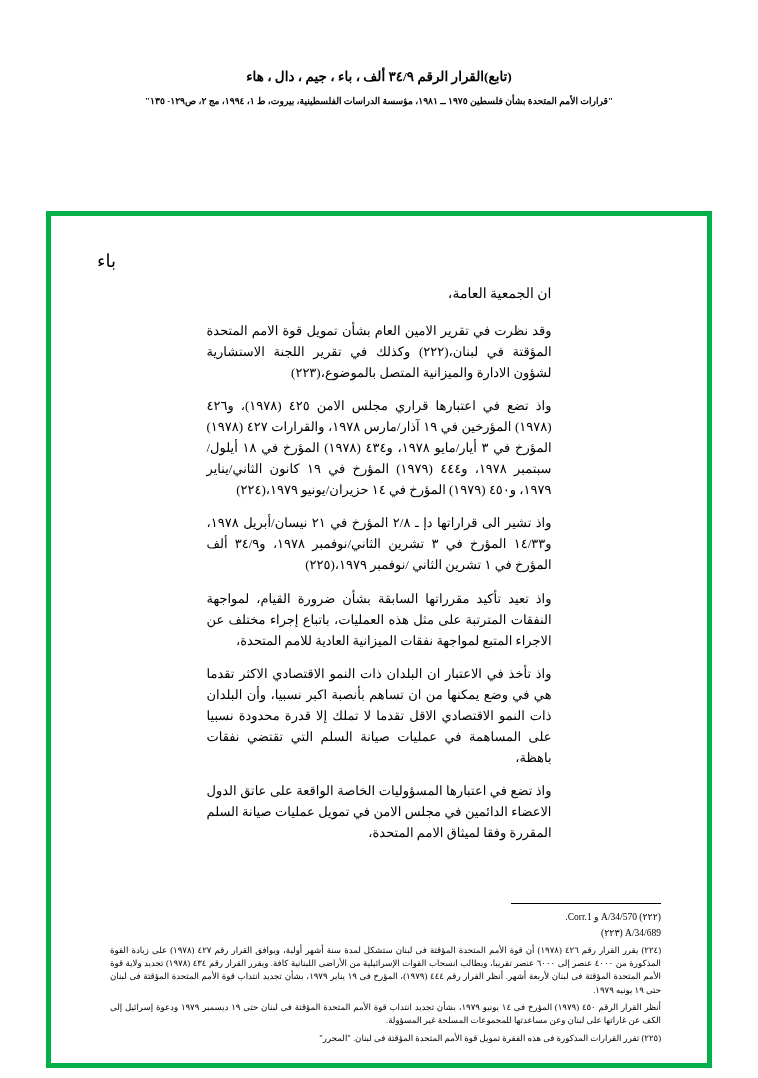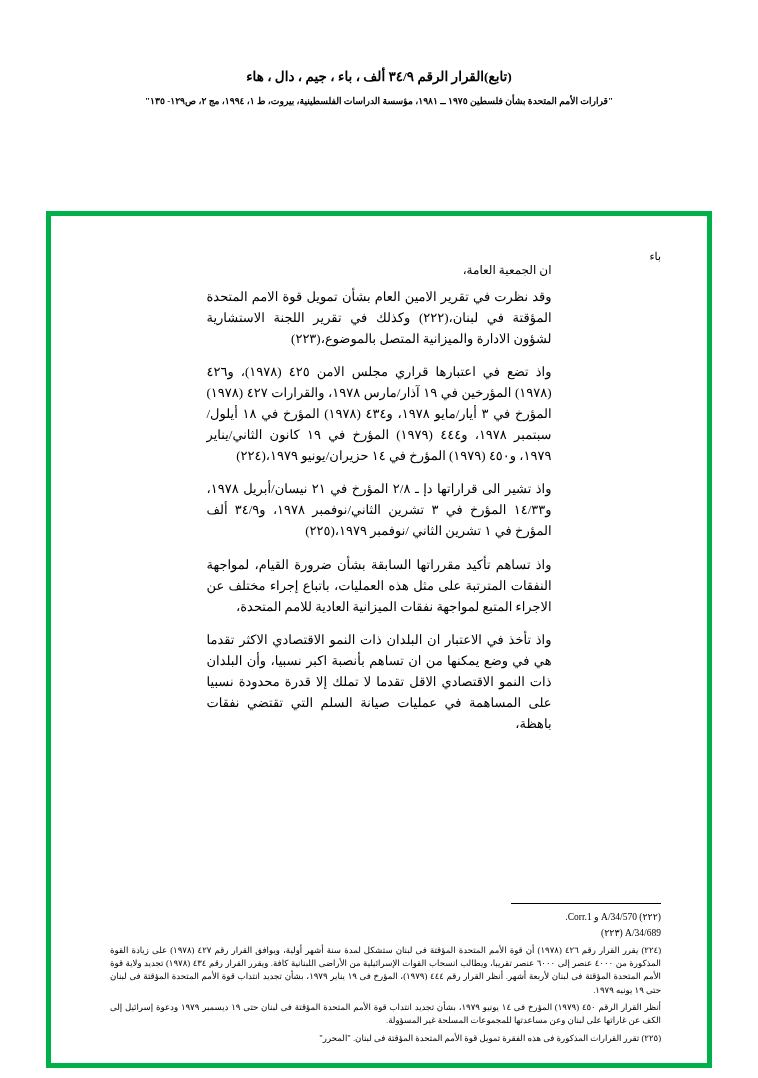--- a/index.html
+++ b/index.html
@@ -47,43 +47,43 @@
     border: 5px solid #00b14a;
     box-sizing: border-box;
   }
   .inner {
     position: absolute;
     top: 0; right: 0; left: 0; bottom: 0;
     padding: 26px 46px 10px 46px;
     box-sizing: border-box;
   }
   .section-letter {
-    text-align: right;
-    font-size: 11px;
+    text-align: left;
+    font-size: 18px;
     margin-top: 8px;
-    margin-bottom: 0;
+    margin-bottom: 13px;
   }
   .body-block {
     width: 345px;
     margin: 0 auto;
     text-align: justify;
     text-align-last: right;
   }
   p.para {
     font-size: 13px;
     line-height: 1.62;
     margin: 0 0 12px 0;
     text-align: justify;
   }
   .lead {
     font-weight: normal;
   }
   .opening {
-    font-size: 12px;
-    margin: 0 0 8px 0;
+    font-size: 14px;
+    margin: 0 0 18px 0;
     text-align: right;
   }
   .notes {
     position: absolute;
     right: 46px;
     left: 58px;
     bottom: 18px;
   }
   .rule {
     width: 150px;
@@ -130,27 +130,30 @@
 
         <p class="para">
           <span class="lead">واذ تضع في اعتبارها</span><span> قراري مجلس الامن ٤٢٥ (١٩٧٨)، و٤٢٦ (١٩٧٨) المؤرخين في ١٩ آذار/مارس ١٩٧٨، والقرارات ٤٢٧ (١٩٧٨) المؤرخ في ٣ أيار/مايو ١٩٧٨، و٤٣٤ (١٩٧٨) المؤرخ في ١٨ أيلول/سبتمبر ١٩٧٨، و٤٤٤ (١٩٧٩) المؤرخ في ١٩ كانون الثاني/يناير ١٩٧٩، و٤٥٠ (١٩٧٩) المؤرخ في ١٤ حزيران/يونيو ١٩٧٩،(٢٢٤)</span>
         </p>
 
         <p class="para">
           <span class="lead">واذ تشير</span><span> الى قراراتها دإ ـ ٢/٨ المؤرخ في ٢١ نيسان/أبريل ١٩٧٨، و١٤/٣٣ المؤرخ في ٣ تشرين الثاني/نوفمبر ١٩٧٨، و٣٤/٩ ألف المؤرخ في ١ تشرين الثاني /نوفمبر ١٩٧٩،(٢٢٥)</span>
         </p>
 
         <p class="para">
-          <span class="lead">واذ تساهم تأكيد</span><span> مقرراتها السابقة بشأن ضرورة القيام، لمواجهة النفقات المترتبة على مثل هذه العمليات، باتباع إجراء مختلف عن الاجراء المتبع لمواجهة نفقات الميزانية العادية للامم المتحدة،</span>
+          <span class="lead">واذ تعيد تأكيد</span><span> مقرراتها السابقة بشأن ضرورة القيام، لمواجهة النفقات المترتبة على مثل هذه العمليات، باتباع إجراء مختلف عن الاجراء المتبع لمواجهة نفقات الميزانية العادية للامم المتحدة،</span>
         </p>
 
         <p class="para">
           <span class="lead">واذ تأخذ في الاعتبار</span><span> ان البلدان ذات النمو الاقتصادي الاكثر تقدما هي في وضع يمكنها من ان تساهم بأنصبة اكبر نسبيا، وأن البلدان ذات النمو الاقتصادي الاقل تقدما لا تملك إلا قدرة محدودة نسبيا على المساهمة في عمليات صيانة السلم التي تقتضي نفقات باهظة،</span>
         </p>
 
+        <p class="para">
+          <span class="lead">واذ تضع في اعتبارها</span><span> المسؤوليات الخاصة الواقعة على عاتق الدول الاعضاء الدائمين في مجلس الامن في تمويل عمليات صيانة السلم المقررة وفقا لميثاق الامم المتحدة،</span>
+        </p>
 
       </div>
 
       <div class="notes">
         <div class="rule"></div>
         <p class="note-line">(٢٢٢) A/34/570 و Corr.1.</p>
         <p class="note-line">A/34/689 (٢٢٣)</p>
         <p class="note-block">(٢٢٤) يقرر القرار رقم ٤٢٦ (١٩٧٨) أن قوة الأمم المتحدة المؤقتة فى لبنان ستشكل لمدة سنة أشهر أولية، ويوافق القرار رقم ٤٢٧ (١٩٧٨) على زيادة القوة المذكورة من ٤٠٠٠ عنصر إلى ٦٠٠٠ عنصر تقريبا، ويطالب انسحاب القوات الإسرائيلية من الأراضى اللبنانية كافة. ويقرر القرار رقم ٤٣٤ (١٩٧٨) تجديد ولاية قوة الأمم المتحدة المؤقتة فى لبنان لأربعة أشهر. أنظر القرار رقم ٤٤٤ (١٩٧٩)، المؤرخ فى ١٩ يناير ١٩٧٩، بشأن تجديد انتداب قوة الأمم المتحدة المؤقتة فى لبنان حتى ١٩ يونيه ١٩٧٩.</p>
         <p class="note-block">أنظر القرار الرقم ٤٥٠ (١٩٧٩) المؤرخ فى ١٤ يونيو ١٩٧٩، بشأن تجديد انتداب قوة الأمم المتحدة المؤقتة فى لبنان حتى ١٩ ديسمبر ١٩٧٩ ودعوة إسرائيل إلى الكف عن غاراتها على لبنان وعن مساعدتها للمجموعات المسلحة غير المسؤولة.</p>
         <p class="note-block">(٢٢٥) تقرر القرارات المذكورة فى هذه الفقرة تمويل قوة الأمم المتحدة المؤقتة فى لبنان. "المحرر"</p>

